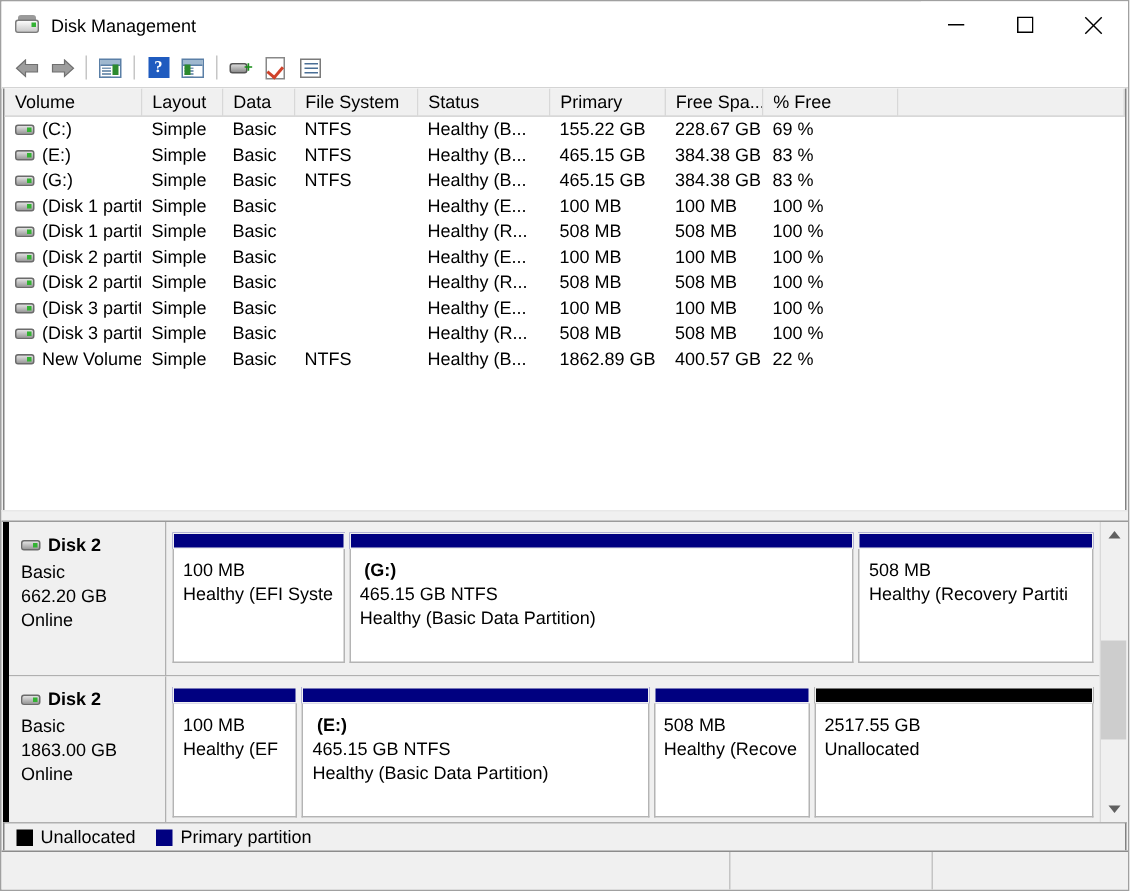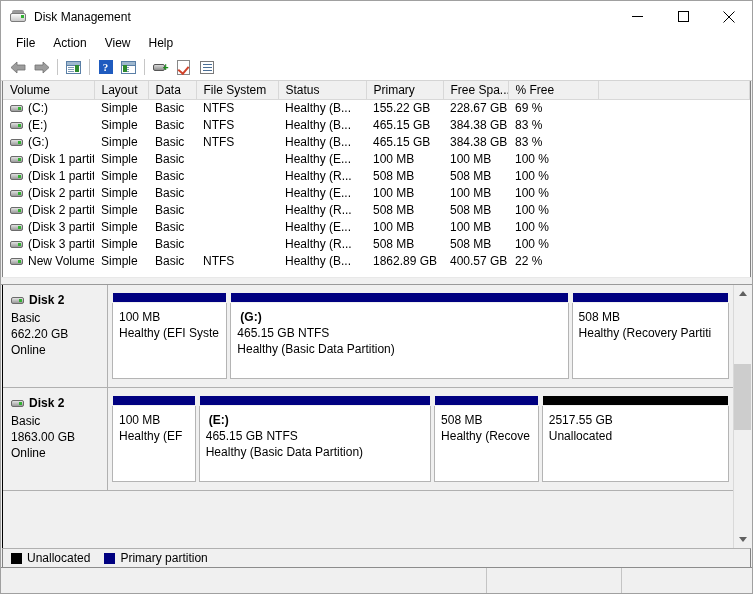--- a/index.html
+++ b/index.html
@@ -166,21 +166,21 @@
     position: absolute; left: 2px; width: 9px; height: 1px; background: #4a6f96;
   }
 
   
   .vol-pane {
     background: #ffffff;
     border-left: 1px solid #828282;
     border-right: 1px solid #828282;
     margin: 0 1px;
     flex: 0 0 auto;
-    height: 196px;
+    height: 281px;
     overflow: hidden;
     position: relative;
   }
   table.vol {
     border-collapse: collapse;
     width: 100%;
     table-layout: fixed;
   }
   table.vol th {
     background: #f0f0f0;
@@ -231,21 +231,21 @@
     flex: 0 0 auto;
   }
 
   
   .graph-pane {
     flex: 1 1 auto;
     background: #f0f0f0;
     position: relative;
     display: flex;
     overflow: hidden;
-    border-left: 1px solid #000000;
+    border-left: 4px solid #000000;
     margin: 0 1px;
     box-sizing: border-box;
   }
   .graph-scroll {
     flex: 1 1 auto;
     position: relative;
     overflow: hidden;
   }
   .disk-row {
     display: flex;
@@ -391,26 +391,20 @@
       </div>
       <div class="win-btn">
         <svg width="12" height="12" viewBox="0 0 12 12">
             <line x1="0.5" y1="0.5" x2="11.5" y2="11.5" stroke="#000" stroke-width="1"></line>
             <line x1="11.5" y1="0.5" x2="0.5" y2="11.5" stroke="#000" stroke-width="1"></line>
           </svg>
       </div>
     </div>
   </div>
 
-  <div class="menubar">
-    <div class="menu-item">File</div>
-    <div class="menu-item">Action</div>
-    <div class="menu-item">View</div>
-    <div class="menu-item">Help</div>
-  </div>
 
   <div class="toolbar">
     <div class="tb-btn">
       <svg class="arrow-ico" viewBox="0 0 17 13">
           <path d="M7 1 L1 6.5 L7 12 L7 9 L15 9 L15 4 L7 4 Z" fill="#9d9d9d" stroke="#6f6f6f" stroke-width="0.8"></path>
         </svg>
     </div>
     <div class="tb-btn">
       <svg class="arrow-ico" viewBox="0 0 17 13">
           <path d="M10 1 L16 6.5 L10 12 L10 9 L2 9 L2 4 L10 4 Z" fill="#9d9d9d" stroke="#6f6f6f" stroke-width="0.8"></path>

